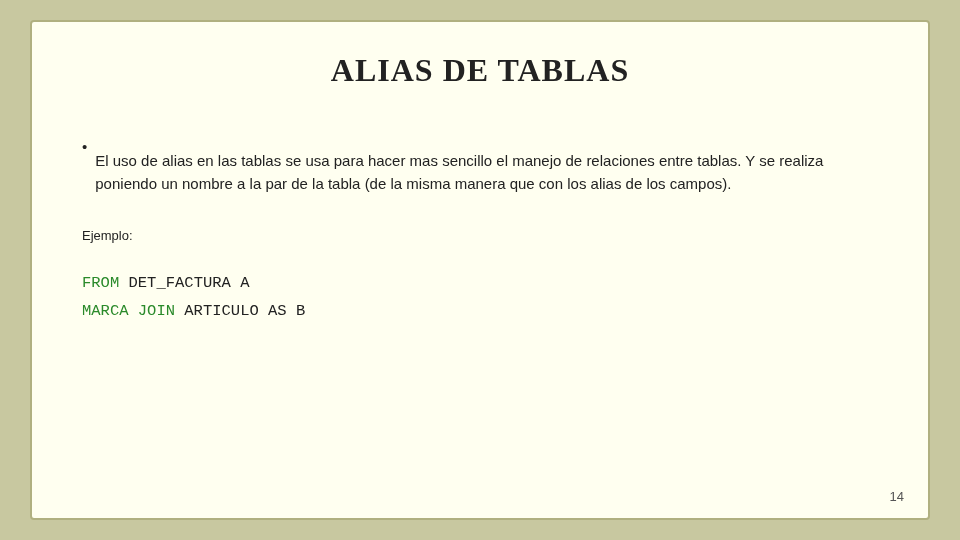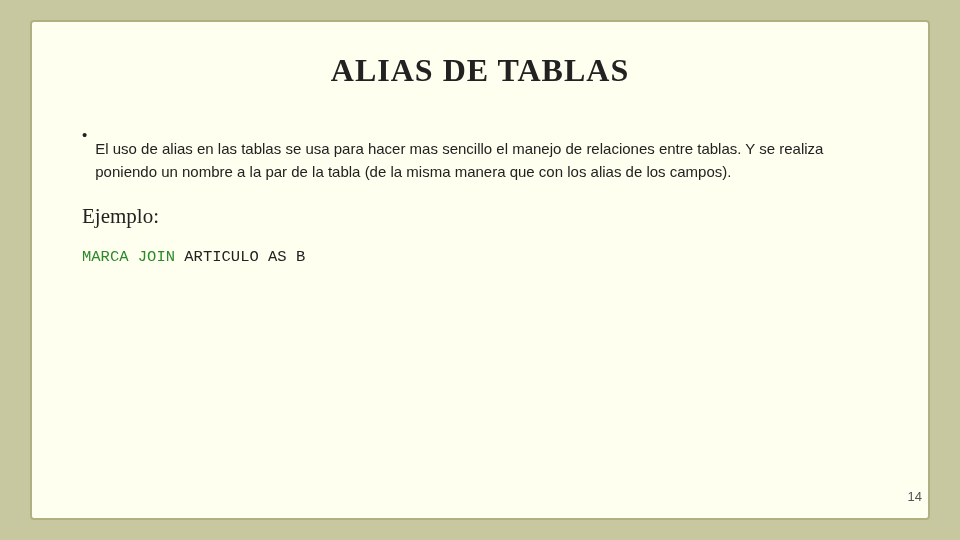--- a/index.html
+++ b/index.html
@@ -21,21 +21,21 @@
     .slide {
       width: 900px;
       height: 500px;
       background: #fffff0;
       border: 2px solid #b0b080;
       border-radius: 4px;
       padding: 30px 50px 20px 50px;
       position: relative;
       display: flex;
       flex-direction: column;
-      gap: 4px;
+      gap: 16px;
     }
 
     .slide-title {
       text-align: center;
       font-size: 32px;
       font-weight: bold;
       font-family: 'Times New Roman', Times, serif;
       color: #222;
       margin-bottom: 28px;
       letter-spacing: 1px;
@@ -58,24 +58,24 @@
       flex-shrink: 0;
       margin-top: 2px;
     }
 
     .bullet-text {
       flex: 1;
       margin-top: 16px;
     }
 
     .example-label {
-      font-size: 21px;
+      font-size: 13px;
       color: #222;
       margin-bottom: 10px;
-      font-family: Liberation Serif, serif;
+      font-family: Liberation Sans, sans-serif;
     }
 
     .code-block {
       font-family: 'Courier New', Courier, monospace;
       font-size: 15.5px;
       line-height: 1.85;
     }
 
     .kw-blue {
       color: #1a56c4;
@@ -87,21 +87,21 @@
       font-weight: normal;
     }
 
     .code-text {
       color: #222;
     }
 
     .page-number {
       position: absolute;
       bottom: 14px;
-      right: 6px;
+      right: 24px;
       font-size: 13px;
       color: #555;
       font-family: Arial, sans-serif;
     }
   </style>
 </head>
 <body>
 
 <div class="slide">
 
@@ -111,19 +111,22 @@
     <div class="bullet-item">
       <span class="bullet-dot">•</span>
       <span class="bullet-text">El uso de alias en las tablas se usa para hacer mas sencillo el manejo de relaciones entre tablas. Y se realiza poniendo un nombre a la par de la tabla (de la misma manera que con los alias de los campos).</span>
     </div>
   </div>
 
   <div class="example-label">Ejemplo:</div>
 
   <div class="code-block">
     <div>
+      <span class="kw-green">FROM</span><span class="code-text"> DET_FACTURA A</span>
+    </div>
+    <div>
       <span class="kw-green">MARCA JOIN</span><span class="code-text"> ARTICULO AS B</span>
     </div>
   </div>
 
   <div class="page-number">14</div>
 
 </div>
 
 </body></html>

